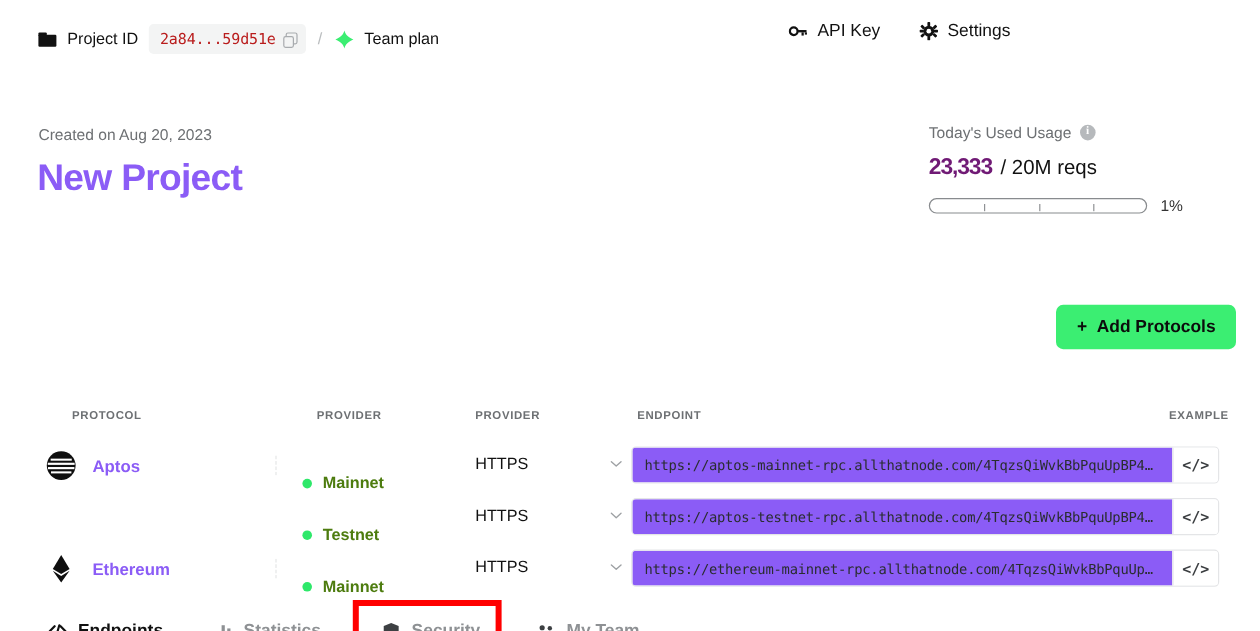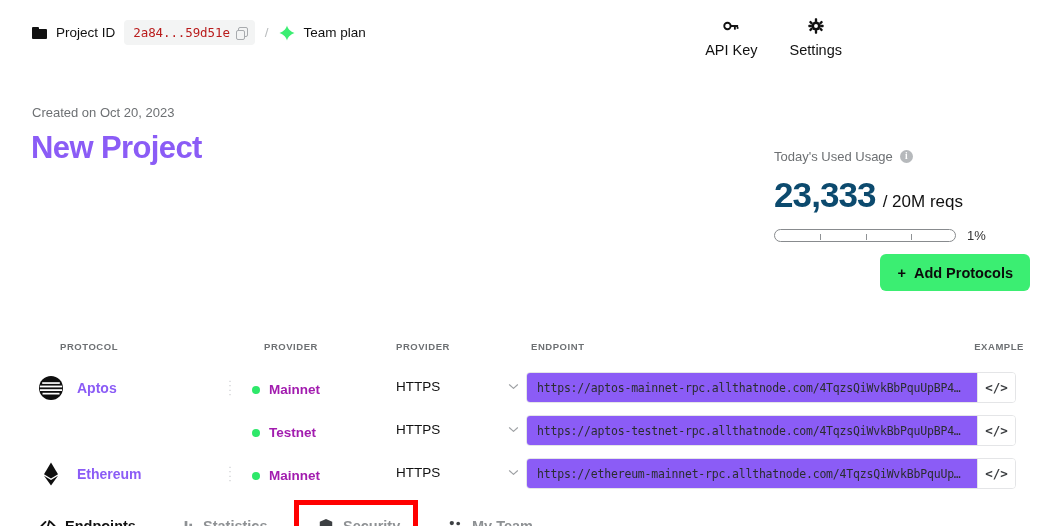--- a/index.html
+++ b/index.html
@@ -51,43 +51,43 @@
     background: #f3f4f4;
   }
   .bc-sep { color: #b9bcbe; font-size: 13.5px; margin: 0 1px; }
   .plan-star { width: 16px; height: 16px; flex: 0 0 auto; }
   .topbar-right {
     position: absolute; right: 26px; top: 18px;
     display: flex; align-items: center; gap: 32px;
   }
   .tb-action {
     display: flex; align-items: center; gap: 8px;
-    font-size: 14.5px; color: #111; font-weight: 500; cursor: pointer; flex-direction: column;
+    font-size: 14.5px; color: #111; font-weight: 500; cursor: pointer;
   }
   .key-icon, .gear-icon { width: 16px; height: 16px; display: block; }
 
   
   .created {
     position: absolute; left: 32px; top: 105px;
     font-size: 13px; color: #6d7073;
   }
   .project-title {
     position: absolute; left: 31px; top: 130px;
     font-size: 31px; font-weight: 700; letter-spacing: -0.6px; color: #8b5cf6;
   }
   .usage-block { position: absolute; right: 26px; top: 103px; width: 250px; text-align: left; }
-  .usage-label-row { display: flex; align-items: center; gap: 7px; justify-content: flex-start; margin-top: 46px; }
+  .usage-label-row { display: flex; align-items: center; gap: 7px; justify-content: flex-start; }
   .usage-label { font-size: 13px; color: #6d7073; }
   .info-icon {
     width: 13px; height: 13px; border-radius: 50%; background: #b6b9bc;
     color: #fff; font-size: 9.5px; line-height: 13px; text-align: center;
     font-weight: 700; font-family: "Liberation Serif", serif;
   }
   .usage-value-row { margin-top: 11px; display: flex; align-items: baseline; gap: 7px; }
-  .usage-num { font-size: 35px; font-weight: 700; letter-spacing: -0.9px; color: #0c4a6e; }
+  .usage-num { font-size: 19px; font-weight: 700; letter-spacing: -0.9px; color: #701a75; }
   .usage-quota { font-size: 17px; font-weight: 500; color: #111; }
   .progress-row { margin-top: 13px; display: flex; align-items: center; gap: 11px; }
   .progress-track {
     position: relative; width: 182px; height: 13px;
     border: 1px solid #888b8e; border-radius: 7px; background: #fff;
   }
   .progress-track .tick {
     position: absolute; top: 3.5px; width: 1px; height: 6px; background: #8f9295;
   }
   .progress-track .tick.t1 { left: 45px; }
@@ -141,23 +141,23 @@
     font-size: 14px; font-weight: 600; color: #8b5cf6;
   }
   .proto-icon { width: 26px; height: 26px; display: block; flex: 0 0 auto; }
   .dots-sep {
     position: absolute; left: 229px; top: 13px;
     width: 2px; height: 17px;
     background-image: radial-gradient(#d4d6d8 40%, transparent 41%);
     background-size: 2px 4.5px; background-repeat: repeat-y;
   }
   .cell-network {
-    position: absolute; left: 252px; top: 16px;
+    position: absolute; left: 252px; top: 29px;
     display: flex; align-items: center; gap: 9px;
-    font-size: 13.5px; font-weight: 600; color: #a21caf;
+    font-size: 13.5px; font-weight: 600; color: #4d7c0f;
   }
   .status-dot { width: 8px; height: 8px; border-radius: 50%; background: #2ee86a; flex: 0 0 auto; }
   .cell-provider {
     position: absolute; left: 396px; top: 13px; width: 125px;
     display: flex; align-items: center; justify-content: space-between;
     font-size: 13.5px; font-weight: 500; color: #111;
     cursor: pointer;
   }
   .chev { width: 11px; height: 7px; display: block; margin-right: 2px; }
   .endpoint-group {
@@ -226,21 +226,21 @@
             <rect x="13.4" y="3.1" width="2.6" height="4" rx="0.7" transform="rotate(45 14.7 5.1)"></rect>
             <rect x="2" y="10.9" width="2.6" height="4" rx="0.7" transform="rotate(45 3.3 12.9)"></rect>
           </g>
           <circle cx="9" cy="9" r="2.2" fill="#fff"></circle>
         </svg>
         <span>Settings</span>
       </div>
     </div>
   </div>
 
-  <div class="created">Created on Oct 20, 2023</div>
+  <div class="created">Created on Aug 20, 2023</div>
   <div class="project-title">New Project</div>
 
   <div class="usage-block">
     <div class="usage-label-row">
       <span class="usage-label">Today's Used Usage</span>
       <span class="info-icon">i</span>
     </div>
     <div class="usage-value-row">
       <span class="usage-num">23,333</span>
       <span class="usage-quota">/ 20M reqs</span>

